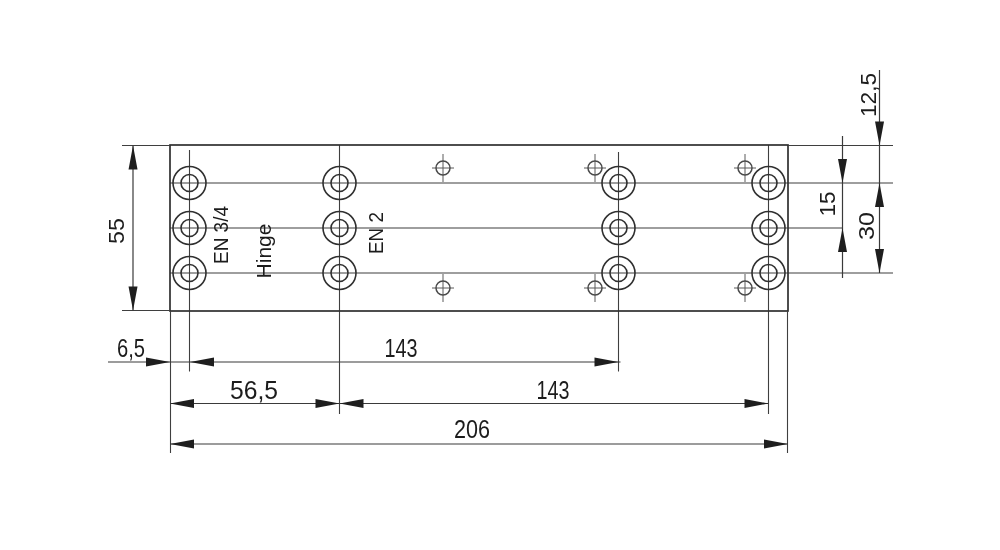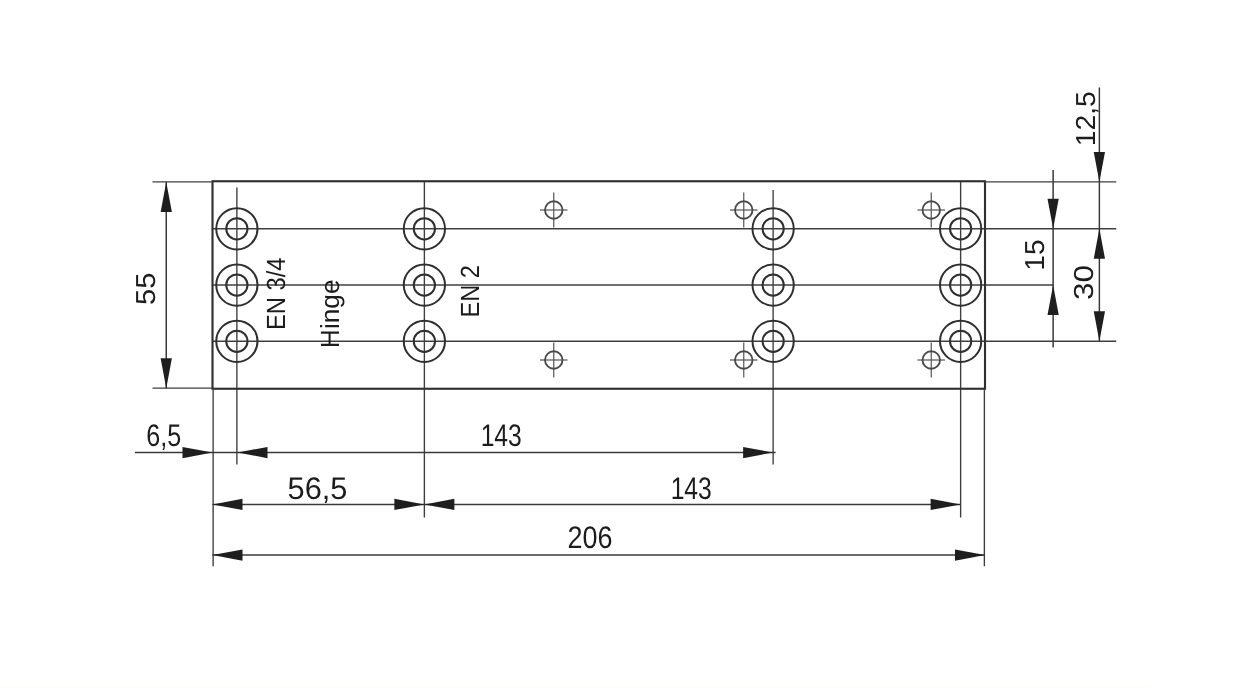--- a/index.html
+++ b/index.html
@@ -1,16 +1,16 @@
 <!DOCTYPE html>
 <html><head>
 <meta charset="utf-8">
 <style>
   html,body{margin:0;padding:0;background:#ffffff;}
-  .stage{width:920px;height:550px;background:#fef9c3;position:relative;overflow:hidden;}
+  .stage{width:920px;height:550px;background:#fdba74;position:relative;overflow:hidden;}
   svg{display:block;}
   .outline{stroke:#2f2f2f;stroke-width:1.7;fill:none;}
   .hole{stroke:#2f2f2f;stroke-width:1.6;fill:none;}
   .thin{stroke:#3f3f3f;stroke-width:1.1;fill:none;}
   .ext{stroke:#3f3f3f;stroke-width:1.1;fill:none;}
   .dimline{stroke:#3a3a3a;stroke-width:1.2;fill:none;}
   .arrow{fill:#1e1e1e;stroke:none;}
   .smallhole-c{stroke:#4a4a4a;stroke-width:1.5;fill:none;}
   .smallhole-x{stroke:#5a5a5a;stroke-width:1;fill:none;}
   text{font-family:"Liberation Sans",sans-serif;fill:#1c1c1c;}

